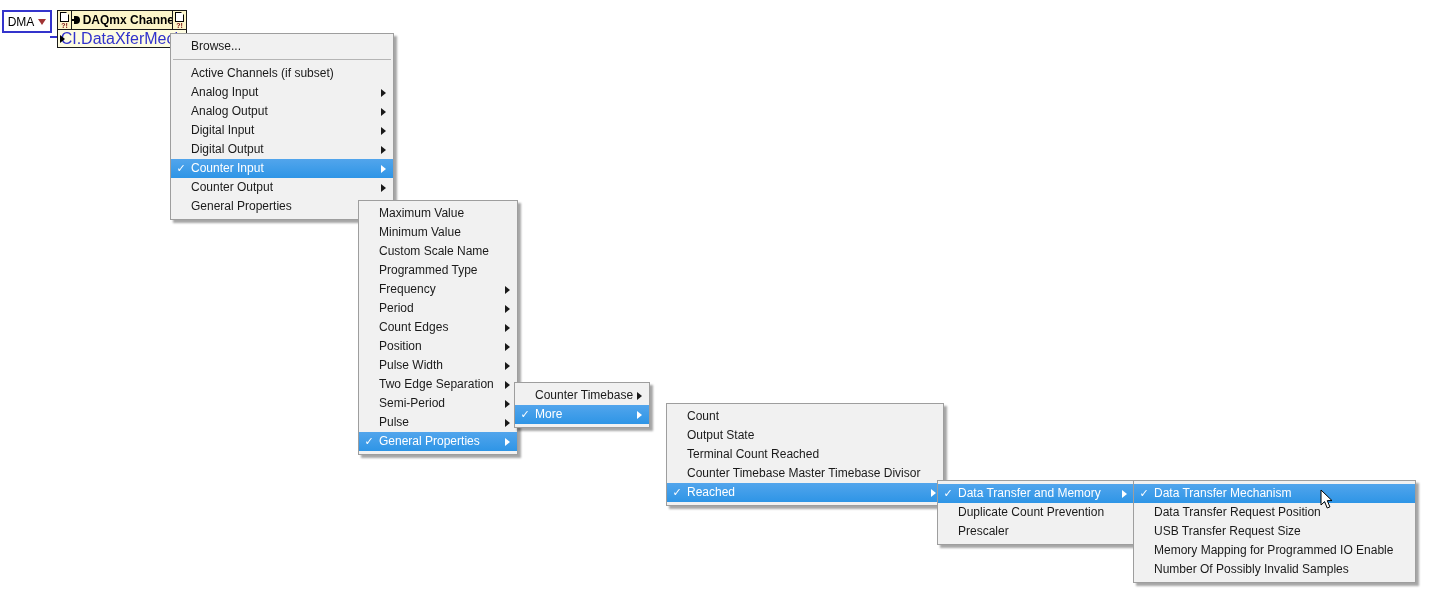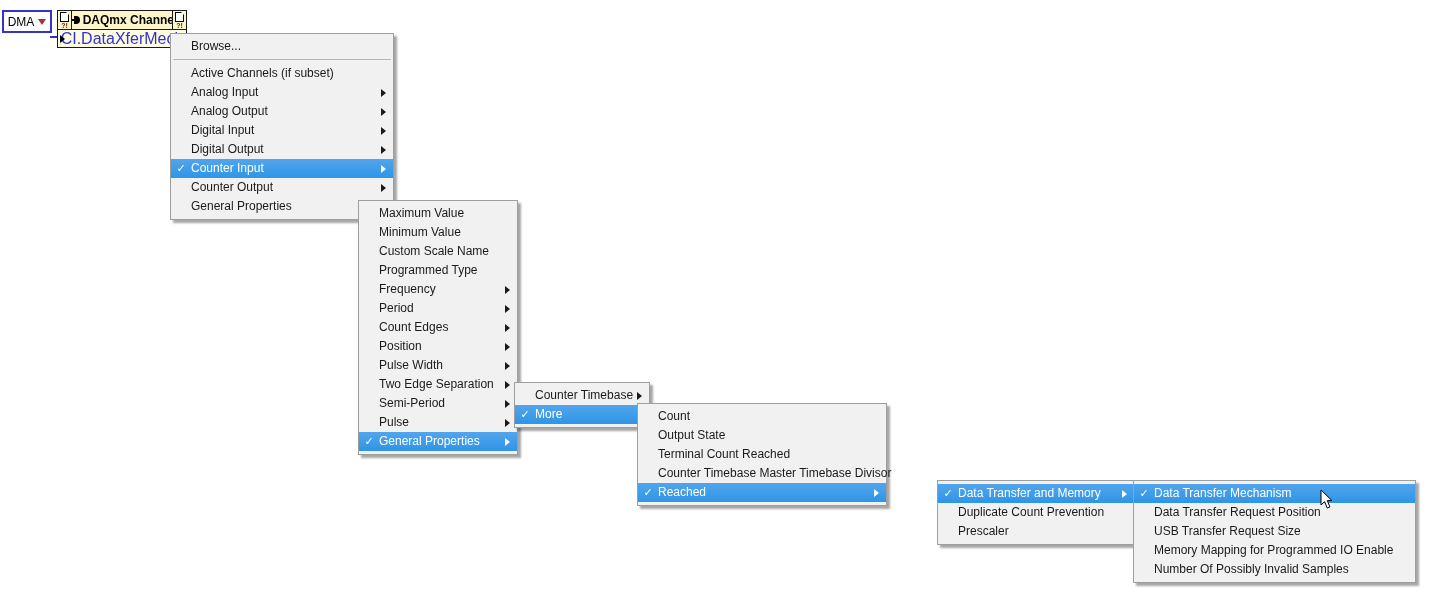--- a/index.html
+++ b/index.html
@@ -51,21 +51,21 @@
   .prop{font-size:16px;color:#3232cc;white-space:nowrap;}
   
   .menu{
     position:absolute;background:#f1f1f1;border:1px solid #9e9e9e;
     padding:3px 0;box-shadow:3px 3px 2px rgba(0,0,0,0.35);
     white-space:nowrap;box-sizing:border-box;
   }
   #m1{left:170px;top:33px;width:224px;z-index:11;}
   #m2{left:358px;top:156px;width:160px;z-index:12;margin-top:44px;}
   #m3{left:514px;top:382px;width:136px;z-index:13;}
-  #m4{left:637px;top:403px;width:250px;z-index:14;}
+  #m4{left:666px;top:403px;width:278px;z-index:14;}
   #m5{left:937px;top:480px;width:198px;z-index:15;}
   #m6{left:1133px;top:480px;width:283px;z-index:16;}
   .mi{
     height:19px;line-height:19px;position:relative;display:flex;align-items:center;
     color:#1a1a1a;font-size:12px;cursor:default;
   }
   .mi.hl{
     background:linear-gradient(180deg,var(--hl-light,#52a5ec),var(--hl,#2e95e6));
     color:#ffffff;
   }

